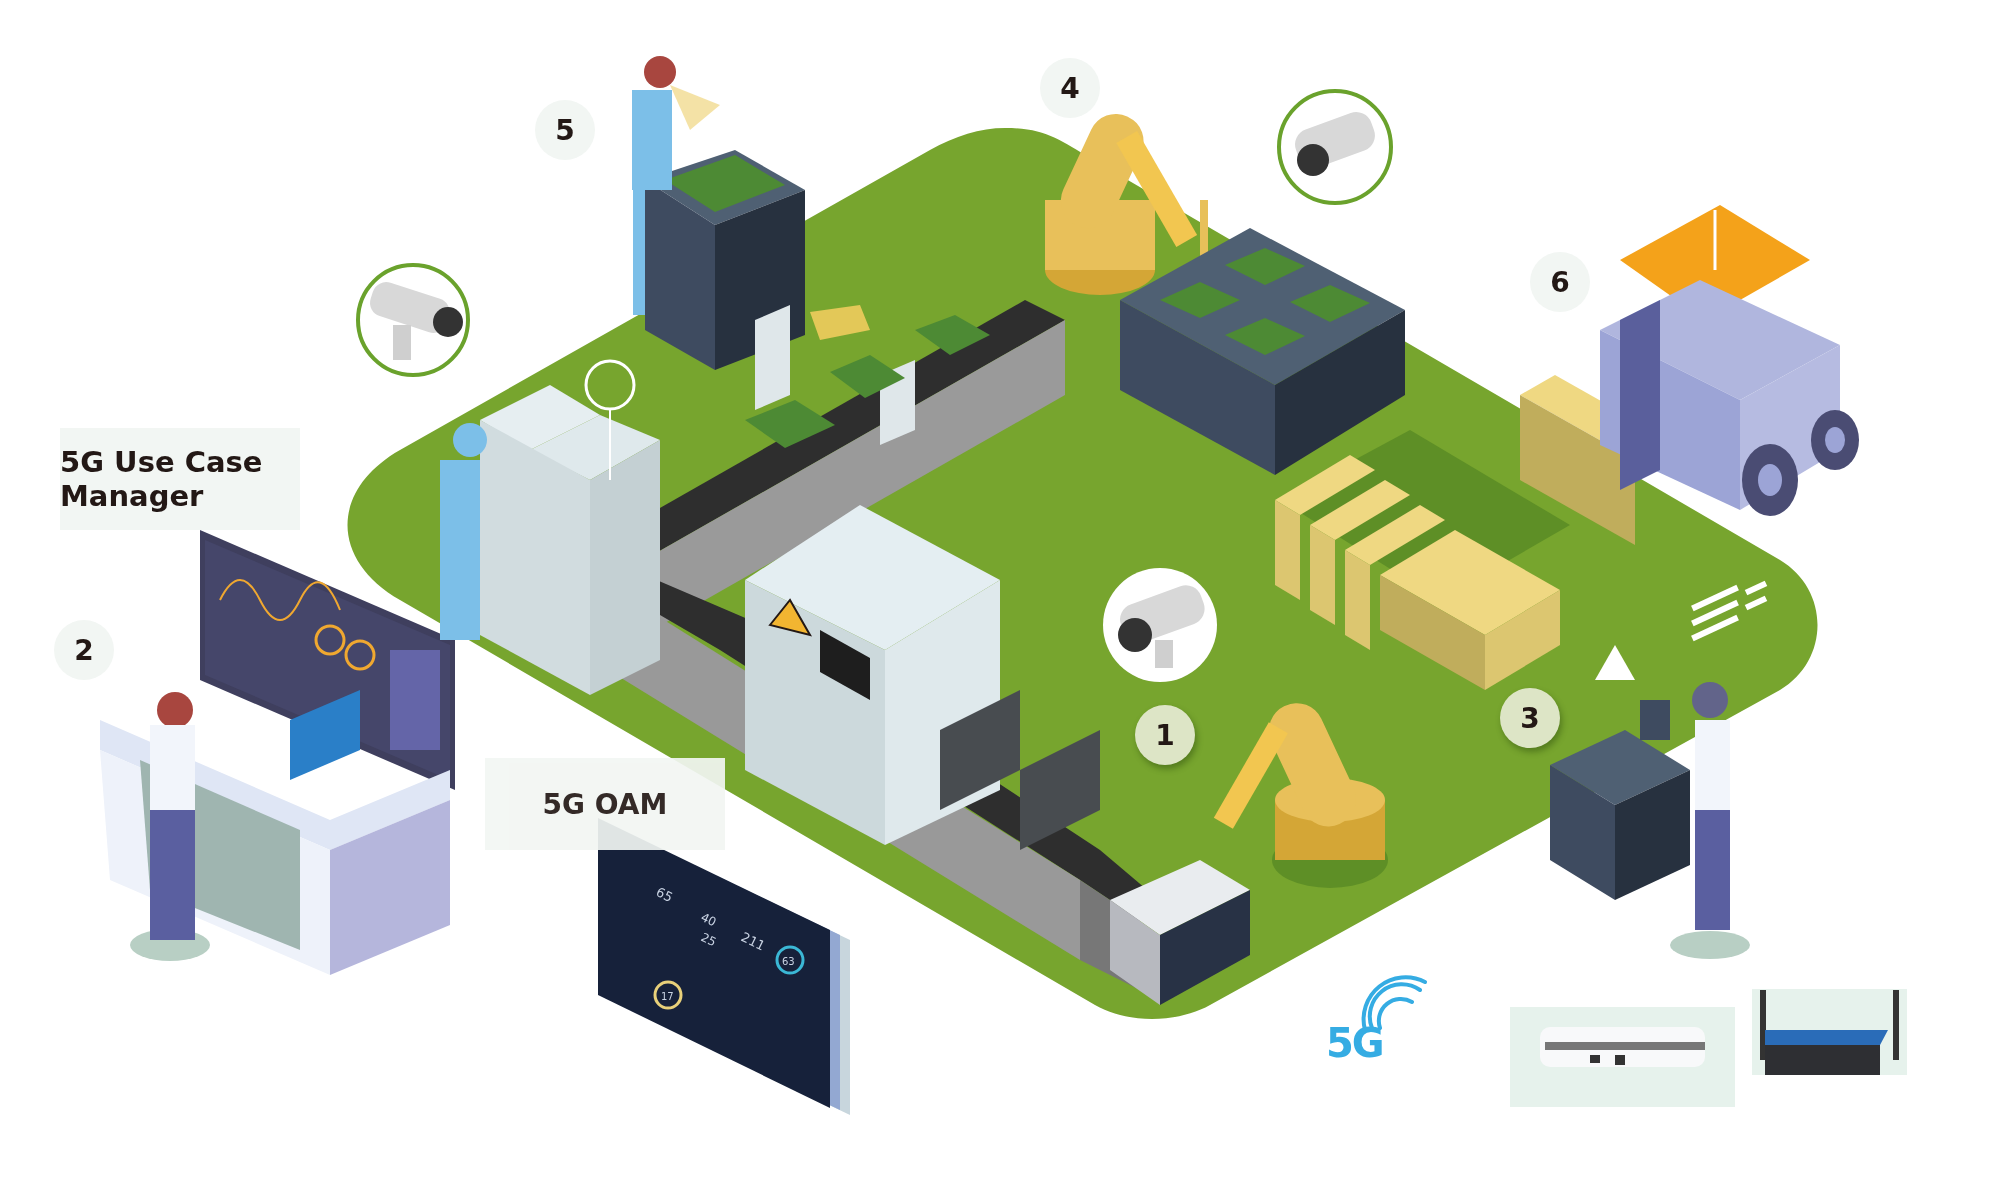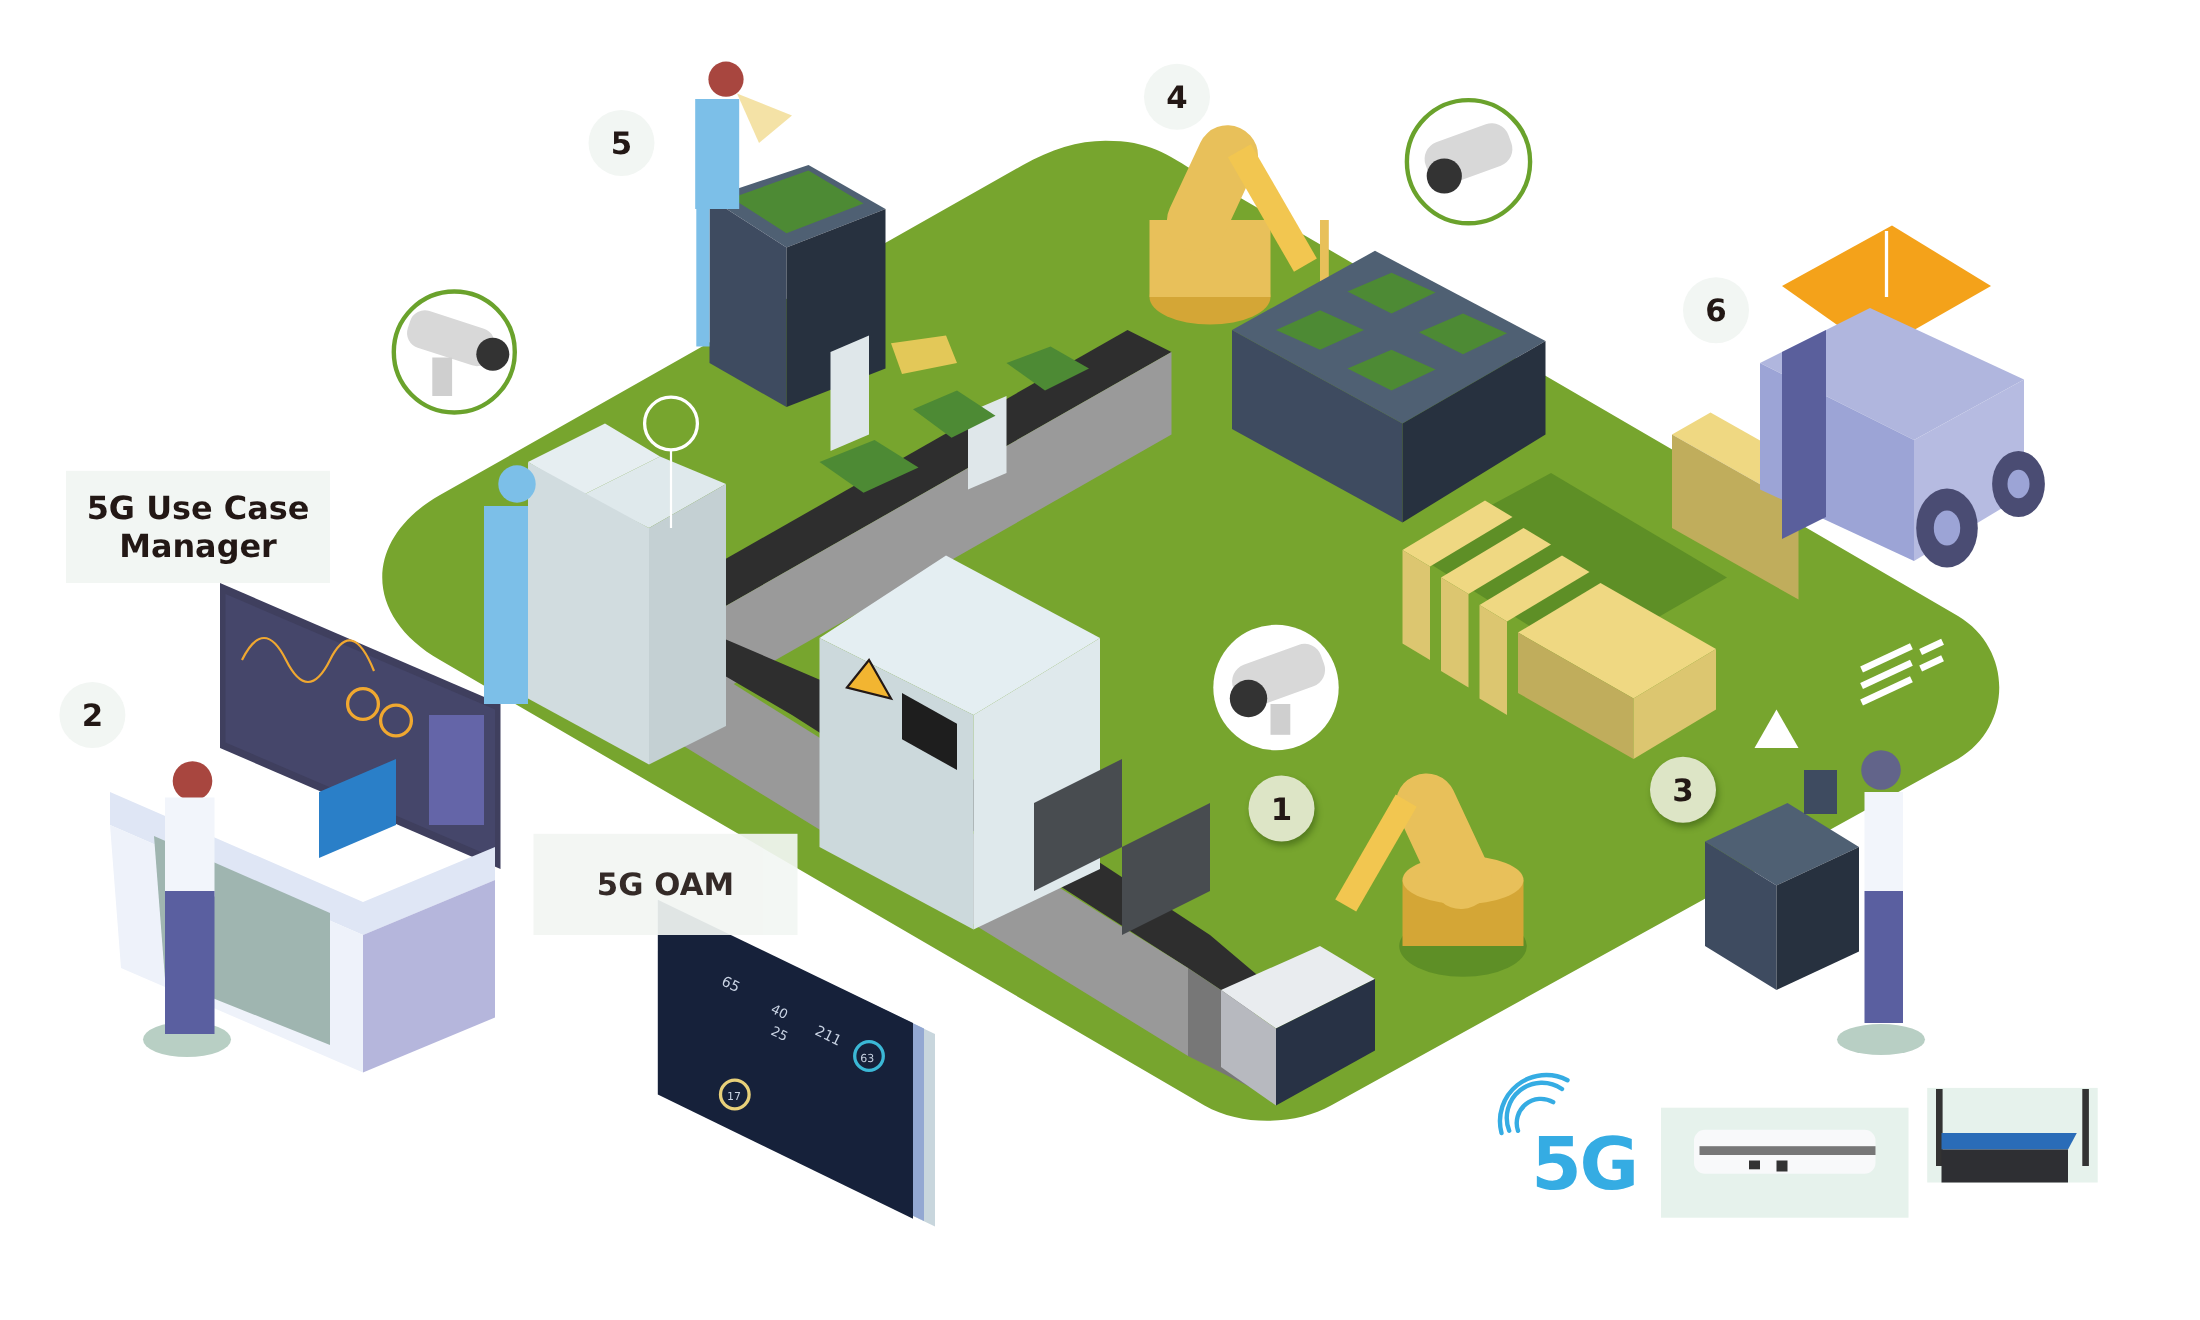--- a/index.html
+++ b/index.html
@@ -1,24 +1,24 @@
 <!DOCTYPE html>
 <html><head>
 <meta charset="utf-8">
 <style>
   html, body { margin:0; padding:0; background:#ffffff; }
   body { width:2000px; height:1200px; position:relative; overflow:hidden; font-family:"DejaVu Sans", sans-serif; }
   #scene { position:absolute; left:0; top:0; width:2000px; height:1200px; }
-  .label-box { position:absolute; background:#f2f6f3; color:#231815; font-family:"DejaVu Sans", sans-serif; font-weight:bold; text-align:center; display:flex; align-items:center; justify-content:center; }
+  .label-box { position:absolute; background:#f2f6f3; color:#231815; font-family:"DejaVu Sans", sans-serif; font-weight:bold; text-align:left; display:flex; align-items:center; justify-content:center; }
   .label-ucm { left:60px; top:428px; width:240px; height:102px; font-size:29px; line-height:34px; }
   .label-oam { left:485px; top:758px; width:240px; height:92px; font-size:28px; opacity:0.92; }
   .badge { position:absolute; width:60px; height:60px; border-radius:50%; display:flex; align-items:center; justify-content:center; font-family:"DejaVu Sans", sans-serif; font-weight:bold; font-size:28px; color:#231815; }
   .badge.light { background:#f2f6f3; }
   .badge.ontop { background:#dde5c6; box-shadow:2px 4px 6px rgba(40,70,10,0.45); }
-  .fiveg { position:absolute; left:1392px; top:1020px; font-family:"DejaVu Sans", sans-serif; font-weight:bold; font-size:66px; color:#35ace3; letter-spacing:-2px; }
+  .fiveg { position:absolute; left:1326px; top:1020px; font-family:"DejaVu Sans", sans-serif; font-weight:bold; font-size:40px; color:#35ace3; letter-spacing:-2px; }
   .oam-val { fill:#c9d3e3; font-family:"DejaVu Sans", sans-serif; }
 </style>
 </head>
 <body>
 
 <svg id="scene" viewBox="0 0 2000 1200" xmlns="http://www.w3.org/2000/svg">
 
   <path d="M1005,128 C1045,128 1060,140 1090,158 L1780,560 C1830,590 1830,660 1780,690 L1210,1005 C1180,1022 1130,1025 1095,1005 L400,600 C330,560 330,490 400,450 L930,150 C955,136 980,128 1005,128 Z" fill="#77a52e"></path>
 
   <g>

